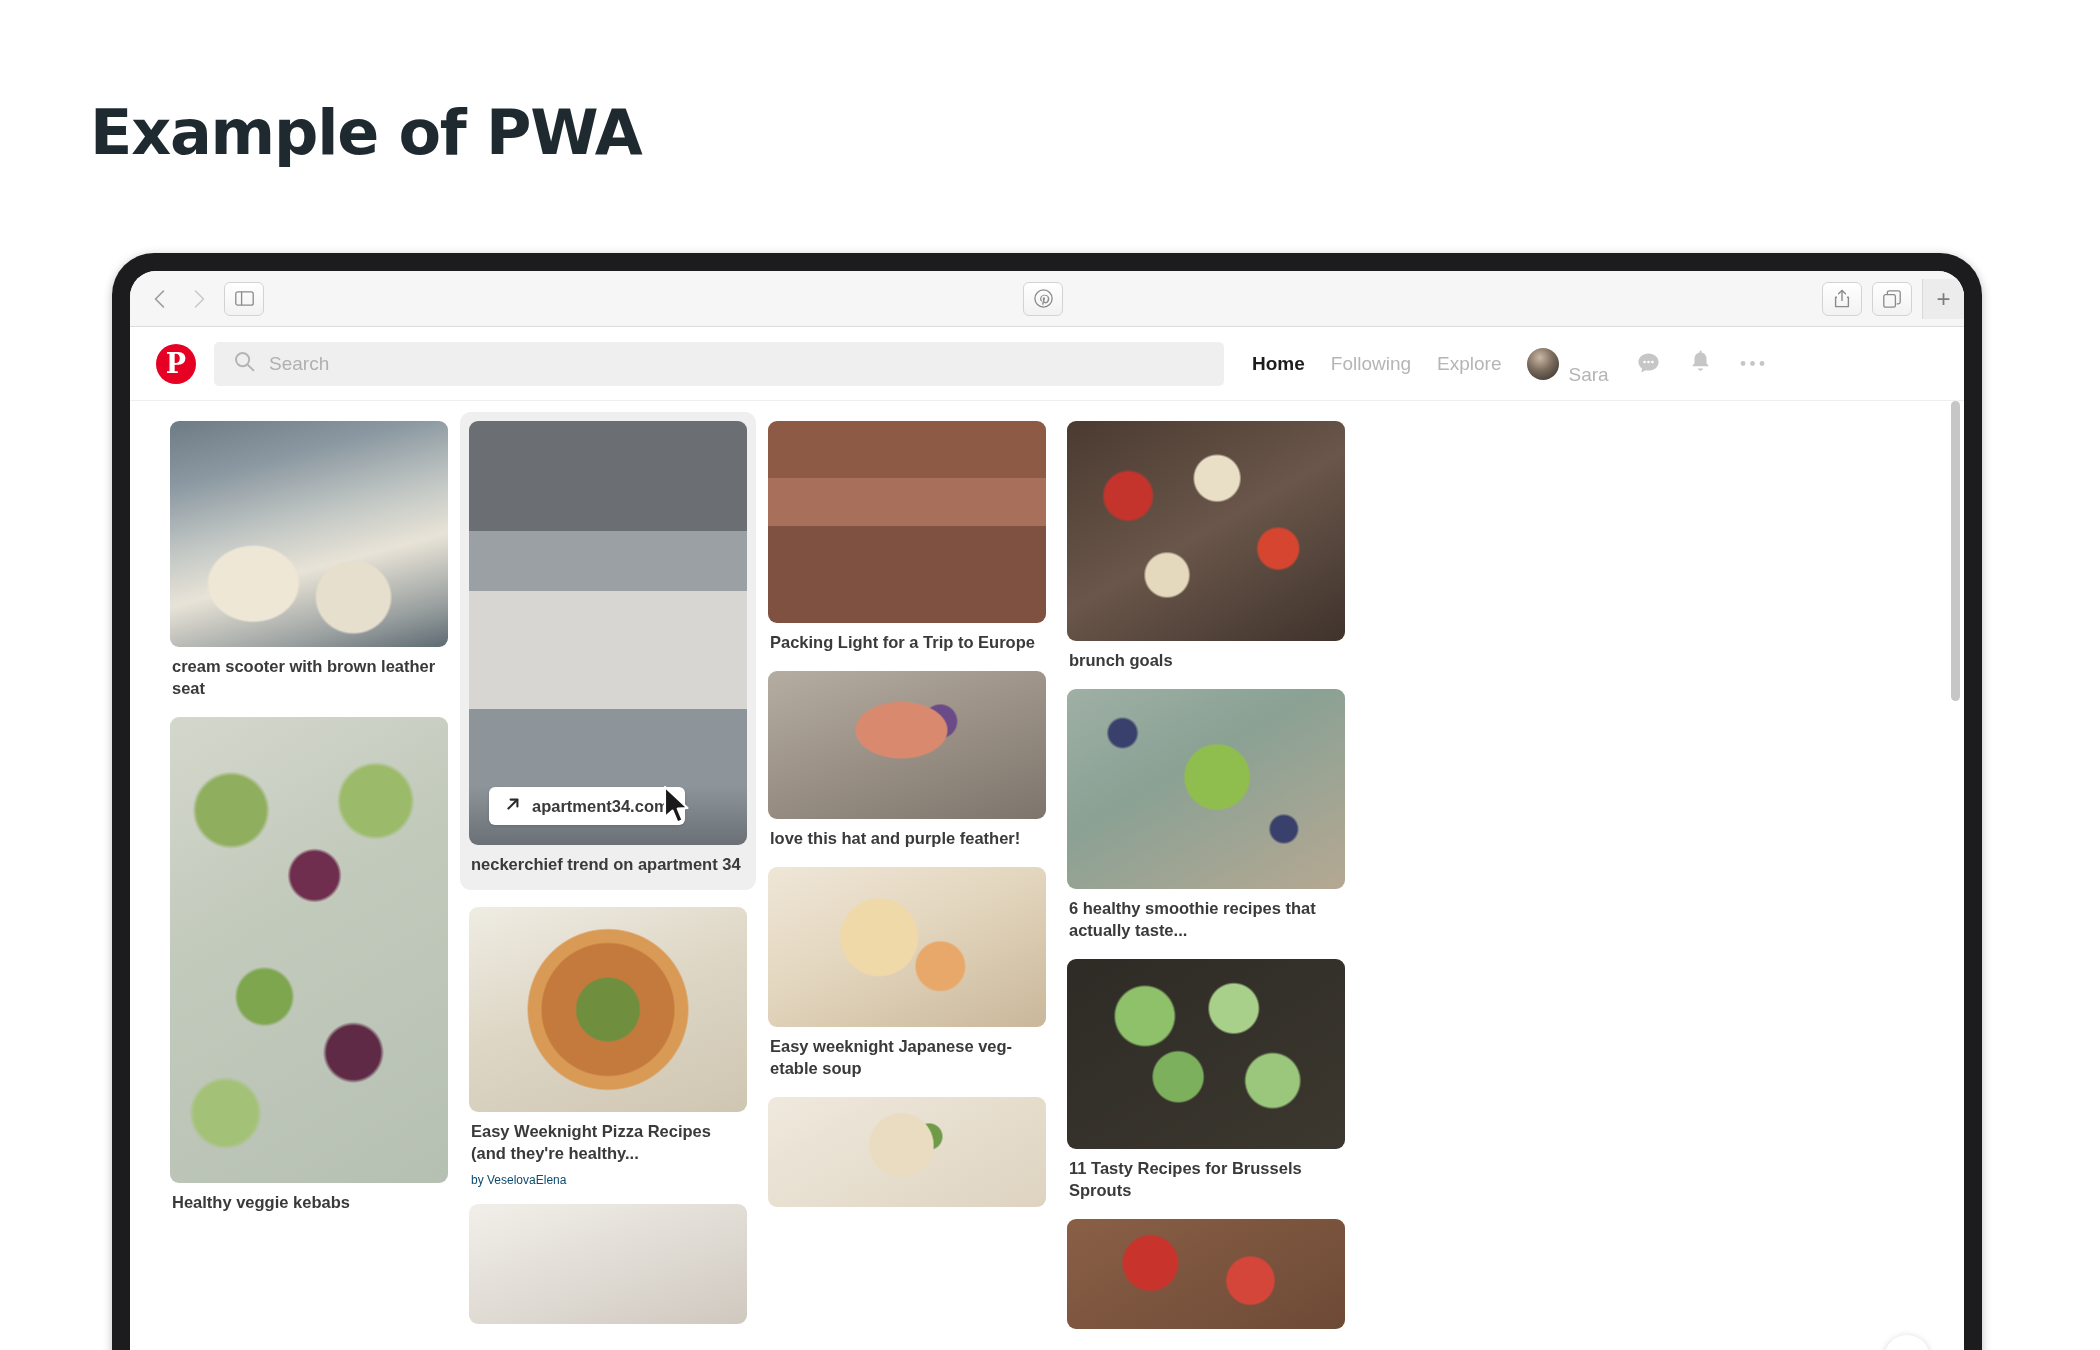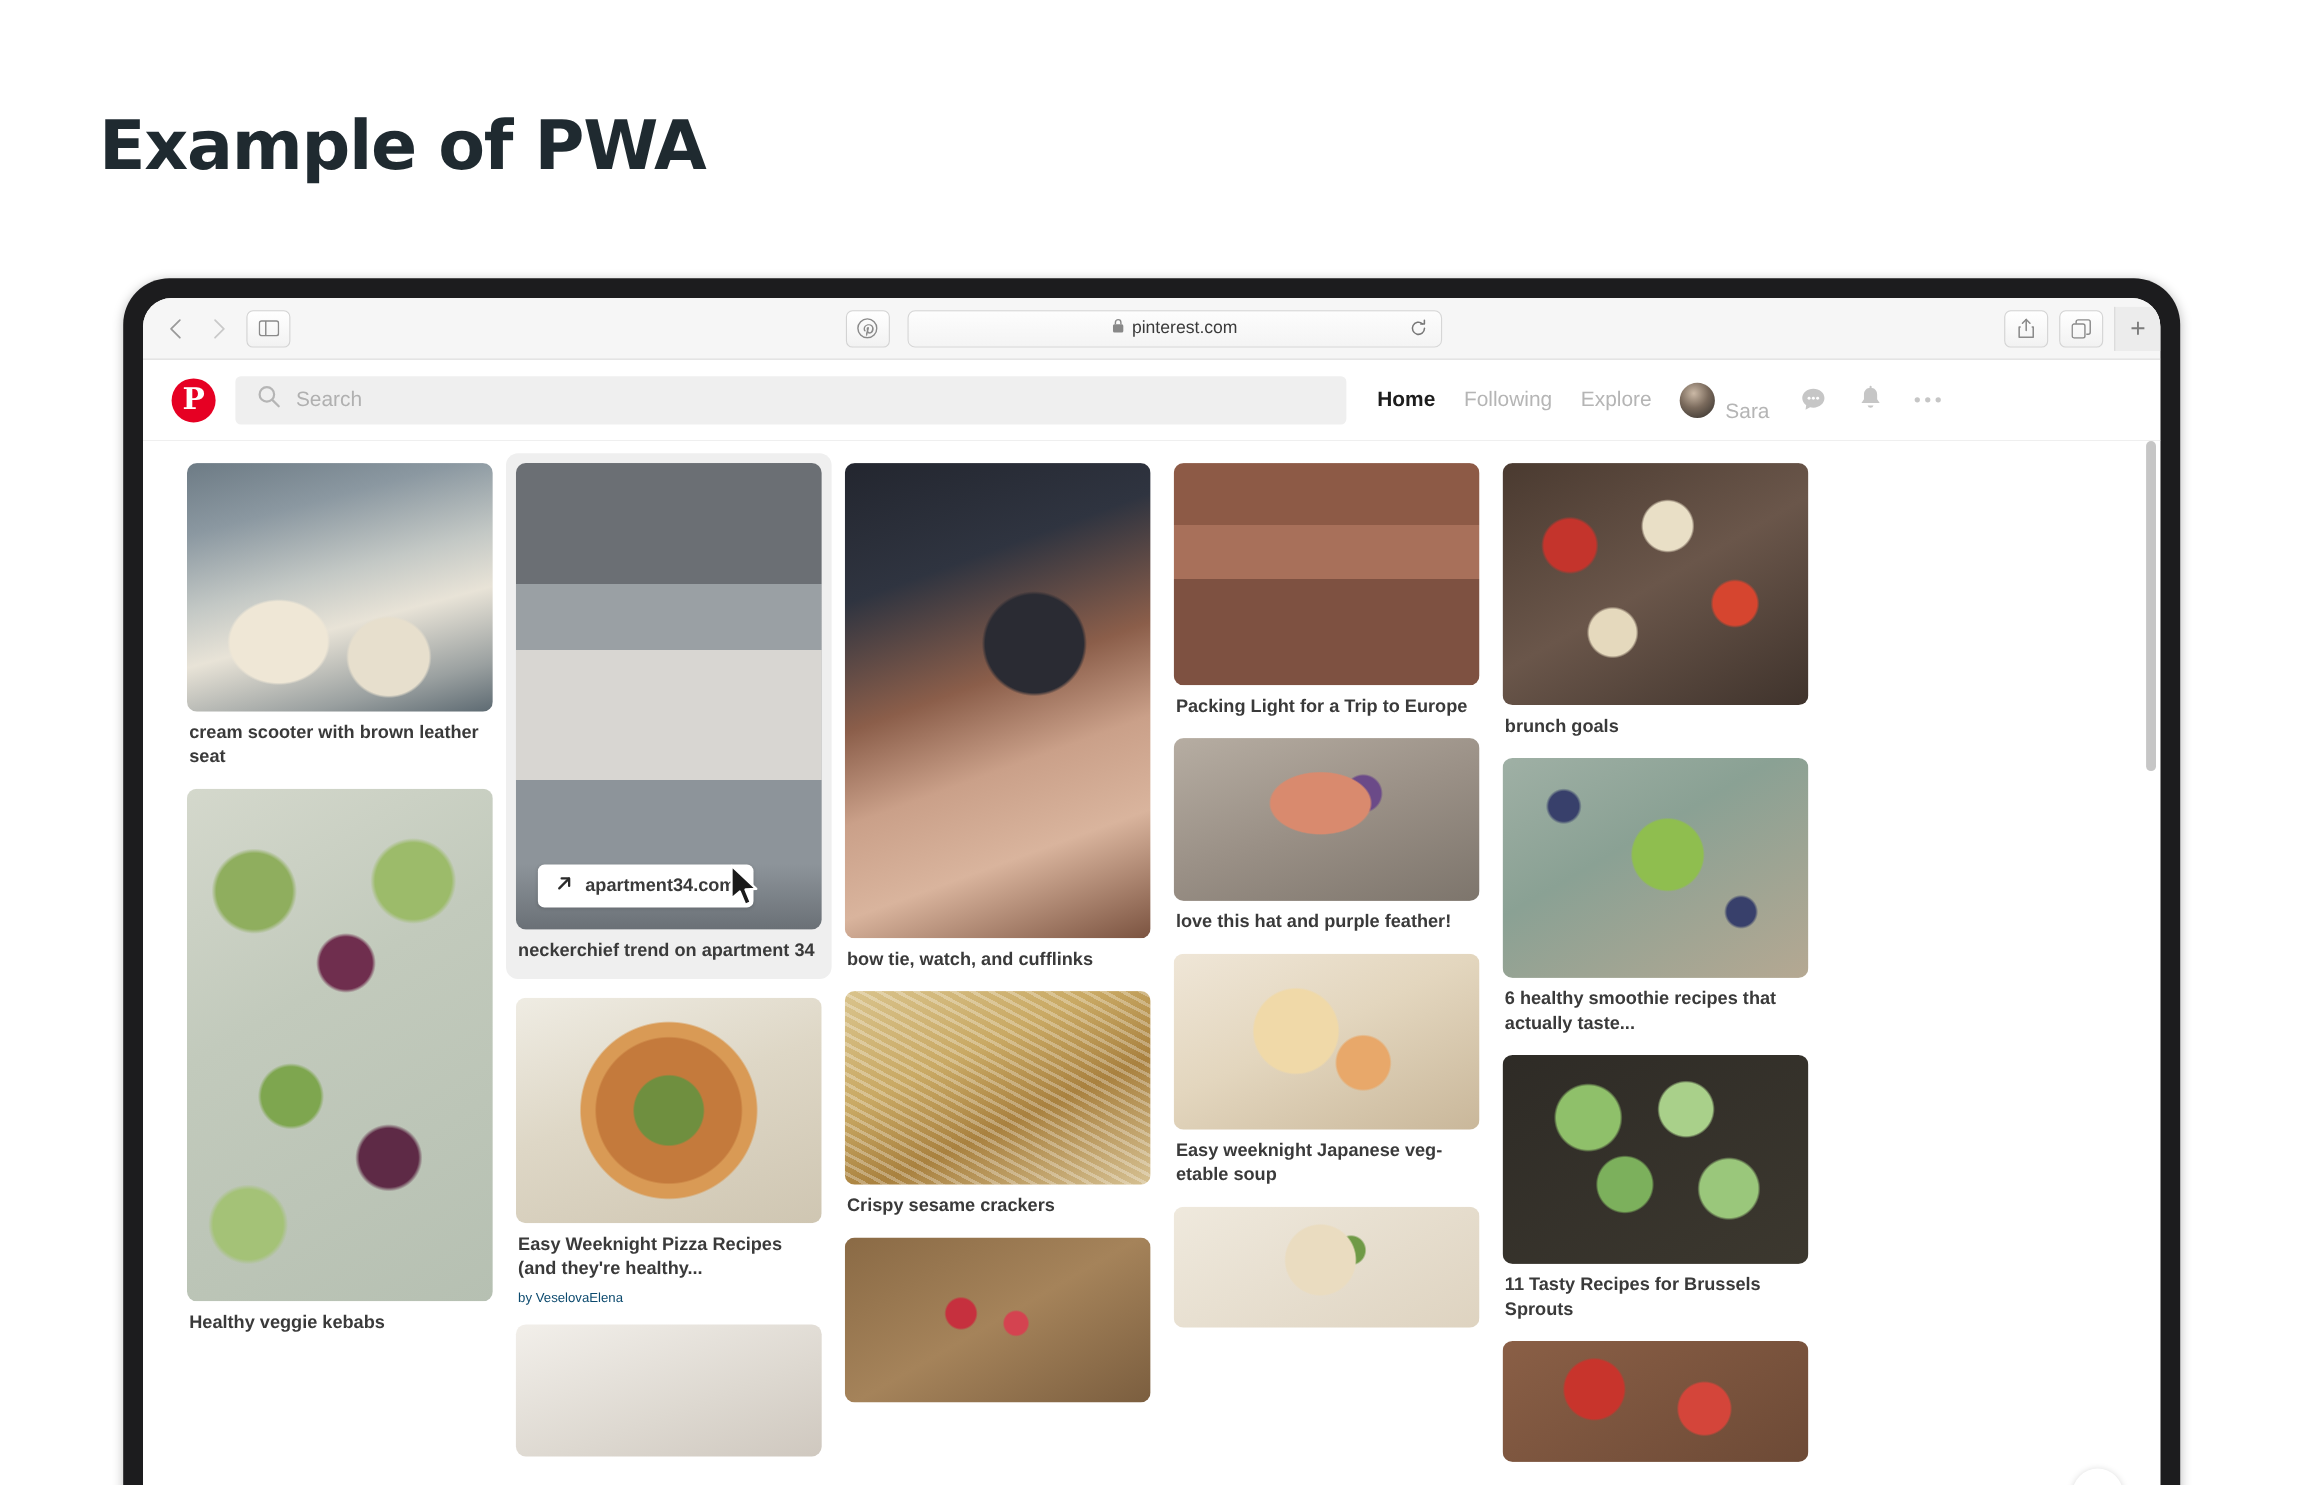--- a/index.html
+++ b/index.html
@@ -367,37 +367,20 @@
 
       <div style="flex:1;"></div>
 
       <div class="favicon-btn">
         <svg width="19" height="19" viewBox="0 0 19 19">
             <circle cx="9.5" cy="9.5" r="8.6" stroke="#8a8a8a" stroke-width="1.3" fill="none"></circle>
             <path d="M8.2 14.6 C8.6 13 9.1 11.3 9.1 11.3 C8.9 10.9 8.85 10.35 8.85 9.9 C8.85 8.9 9.4 8.2 10.1 8.2 C10.7 8.2 11 8.6 11 9.2 C11 9.85 10.6 10.8 10.4 11.7 C10.25 12.45 10.8 13 11.55 13 C12.9 13 13.8 11.3 13.8 9.4 C13.8 7.8 12.7 6.6 10.8 6.6 C8.6 6.6 7.3 8.1 7.3 9.8 C7.3 10.4 7.5 10.85 7.8 11.2 C7.95 11.35 7.97 11.45 7.92 11.65 C7.88 11.8 7.8 12.1 7.77 12.25 C7.72 12.45 7.57 12.52 7.38 12.43 C6.5 12.05 6.1 11.1 6.1 10 C6.1 8.1 7.7 5.8 10.95 5.8 C13.55 5.8 15.27 7.7 15.27 9.72 C15.27 12.4 13.8 14.4 11.6 14.4 C10.87 14.4 10.18 14 9.95 13.55 L9.5 15.3 C9.35 15.85 9.05 16.4 8.8 16.8 Z" fill="#8a8a8a"></path>
           </svg>
       </div>
 
-      <div class="url-bar">
-        <span class="url-text">
-          <span class="lock-icon">
-            <svg width="11" height="14" viewBox="0 0 11 14">
-                <rect x="0.8" y="5.8" width="9.4" height="7.4" rx="1.4" fill="#888"></rect>
-                <path d="M3 5.8 V4.1 a2.5 2.5 0 0 1 5 0 V5.8" stroke="#888" stroke-width="1.3" fill="none"></path>
-              </svg>
-          </span>
-          <span>pinterest.com</span>
-        </span>
-        <span class="reload-icon">
-          <svg width="17" height="17" viewBox="0 0 17 17">
-              <path d="M14 8.5 a5.5 5.5 0 1 1 -1.9 -4.2" stroke="#777" stroke-width="1.4" fill="none" stroke-linecap="round"></path>
-              <path d="M13.9 1.2 L13.9 4.6 L10.6 4.6" stroke="#777" stroke-width="1.4" fill="none" stroke-linecap="round" stroke-linejoin="round"></path>
-            </svg>
-        </span>
-      </div>
 
       <div style="flex:1;"></div>
 
       <div class="chrome-right">
         <div class="chrome-btn">
           <svg width="16" height="19" viewBox="0 0 16 19">
               <path d="M8 1.5 V11.5" stroke="#8a8a8a" stroke-width="1.4" stroke-linecap="round"></path>
               <path d="M4.6 4.8 L8 1.4 L11.4 4.8" stroke="#8a8a8a" stroke-width="1.4" fill="none" stroke-linecap="round" stroke-linejoin="round"></path>
               <path d="M3 8.3 H1.6 V17.6 H14.4 V8.3 H13" stroke="#8a8a8a" stroke-width="1.4" fill="none" stroke-linejoin="round"></path>
             </svg>
@@ -494,33 +477,20 @@
             <div class="pin-img img-pizza" style="height:205px"></div>
             <div class="pin-title">Easy Weeknight Pizza Recipes (and they're healthy...</div>
             <div class="pin-by">by VeselovaElena</div>
           </div>
 
           <div class="pin">
             <div class="pin-img img-white" style="height:120px"></div>
           </div>
         </div>
 
-        <div class="col">
-          <div class="pin">
-            <div class="pin-img img-bowtie" style="height:432px"></div>
-            <div class="pin-title">bow tie, watch, and cufflinks</div>
-          </div>
-          <div class="pin">
-            <div class="pin-img img-crackers" style="height:176px"></div>
-            <div class="pin-title">Crispy sesame crackers</div>
-          </div>
-          <div class="pin">
-            <div class="pin-img img-radish" style="height:150px"></div>
-          </div>
-        </div>
 
         <div class="col">
           <div class="pin">
             <div class="pin-img img-packing" style="height:202px"></div>
             <div class="pin-title">Packing Light for a Trip to Europe</div>
           </div>
           <div class="pin">
             <div class="pin-img img-hat" style="height:148px"></div>
             <div class="pin-title">love this hat and purple feather!</div>
           </div>

